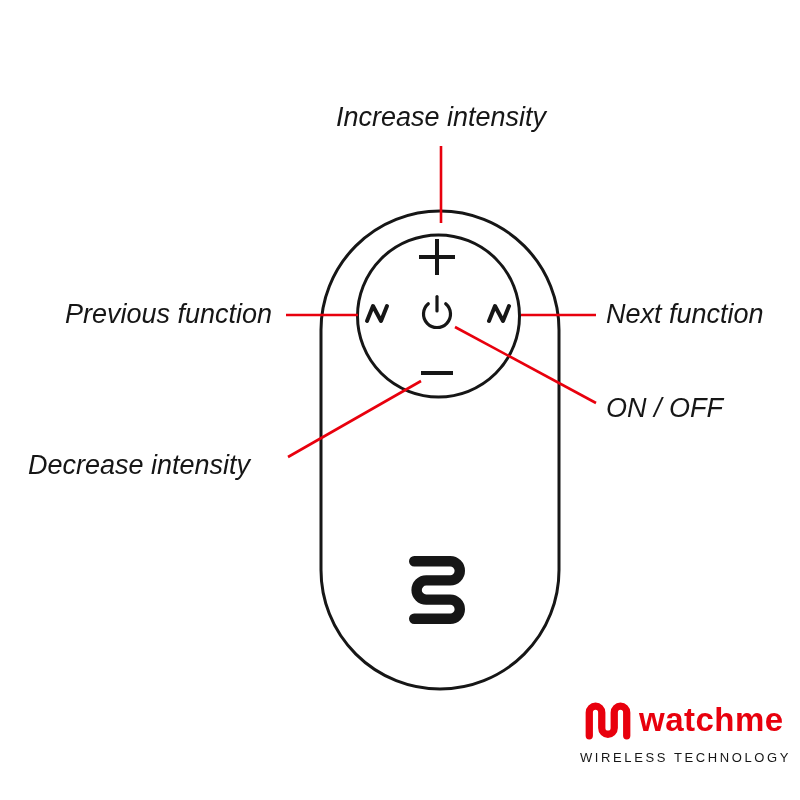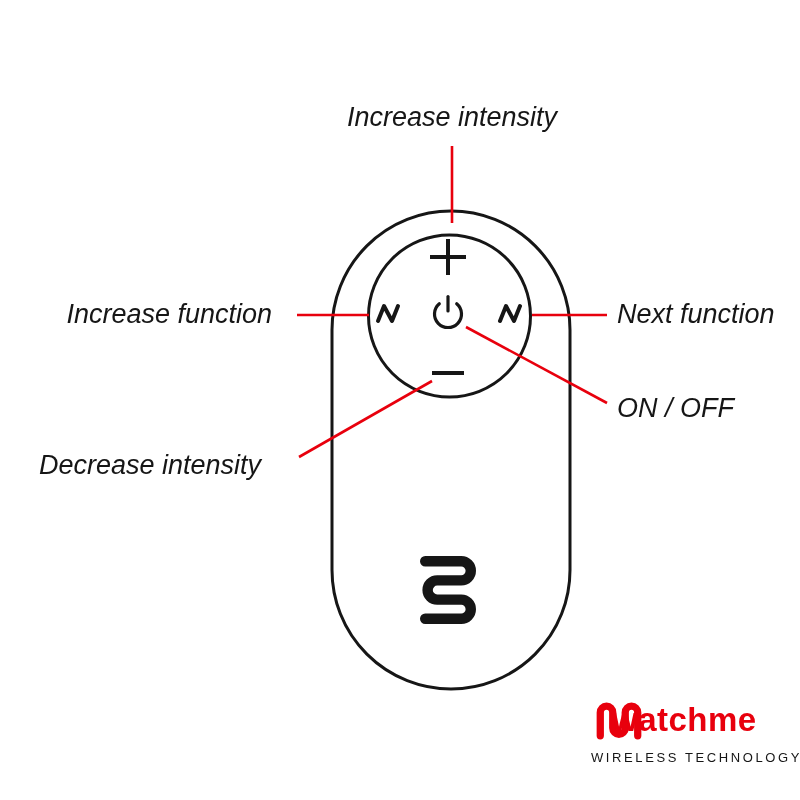--- a/index.html
+++ b/index.html
@@ -7,21 +7,21 @@
   }
   body {
     width: 800px; height: 800px;
     background: #ffffff;
     position: relative;
     overflow: hidden;
     font-family: "Liberation Sans", sans-serif;
     --accent: #e8000d;
     --ink: #161616;
   }
-  .stage { position: absolute; inset: 0; margin-left: 11px; }
+  .stage { position: absolute; inset: 0; }
   svg.diagram { position: absolute; left: 0; top: 0; }
 
   .callout {
     position: absolute;
     font-style: italic;
     font-size: 27px;
     color: var(--ink);
     white-space: nowrap;
   }
   .callout-increase { left: 441px; top: 102px; transform: translateX(-50%); }
@@ -33,21 +33,21 @@
   .outline { fill: #ffffff; stroke: var(--ink); stroke-width: 3; }
   .glyph   { fill: none; stroke: var(--ink); stroke-linecap: round; stroke-linejoin: round; }
   .glyph-flat { fill: none; stroke: var(--ink); stroke-linecap: butt; }
   .leader  { fill: none; stroke: var(--accent); stroke-width: 2.6; }
   .logo-stroke { fill: none; stroke-linecap: round; stroke-linejoin: round; }
   .logo-black { stroke: var(--ink); }
   .logo-red   { stroke: var(--accent); }
 
   .brand-name {
     position: absolute;
-    left: 601px; top: 701px;
+    left: 639px; top: 701px;
     font-size: 33px;
     font-weight: bold;
     letter-spacing: 0.5px;
     color: var(--accent);
   }
   .brand-tagline {
     position: absolute;
     left: 580px; top: 750px;
     width: 200px;
     text-align: center;
@@ -90,21 +90,21 @@
     <line class="leader" x1="441" y1="146" x2="441" y2="223"></line>
     <line class="leader" x1="286" y1="315" x2="358" y2="315"></line>
     <line class="leader" x1="521" y1="315" x2="596" y2="315"></line>
     <line class="leader" x1="455" y1="327" x2="596" y2="403"></line>
     <line class="leader" x1="421" y1="381" x2="288" y2="457"></line>
 
     <path class="logo-stroke logo-red" stroke-width="14" transform="translate(608,721) scale(0.52) translate(-51,-46.5)" d="M 15 75 L 15 30 A 12 12 0 0 1 39 30 L 39 60 A 12 12 0 0 0 63 60 L 63 30 A 12 12 0 0 1 87 30 L 87 75"></path>
   </svg>
 
   <div class="callout callout-increase">Increase intensity</div>
-  <div class="callout callout-previous">Increase function</div>
+  <div class="callout callout-previous">Previous function</div>
   <div class="callout callout-onoff">ON / OFF</div>
   <div class="callout callout-next">Next function</div>
   <div class="callout callout-decrease">Decrease intensity</div>
 
   <div class="brand-name">watchme</div>
   <div class="brand-tagline">WIRELESS TECHNOLOGY</div>
 
 </div>
 
 </body></html>

